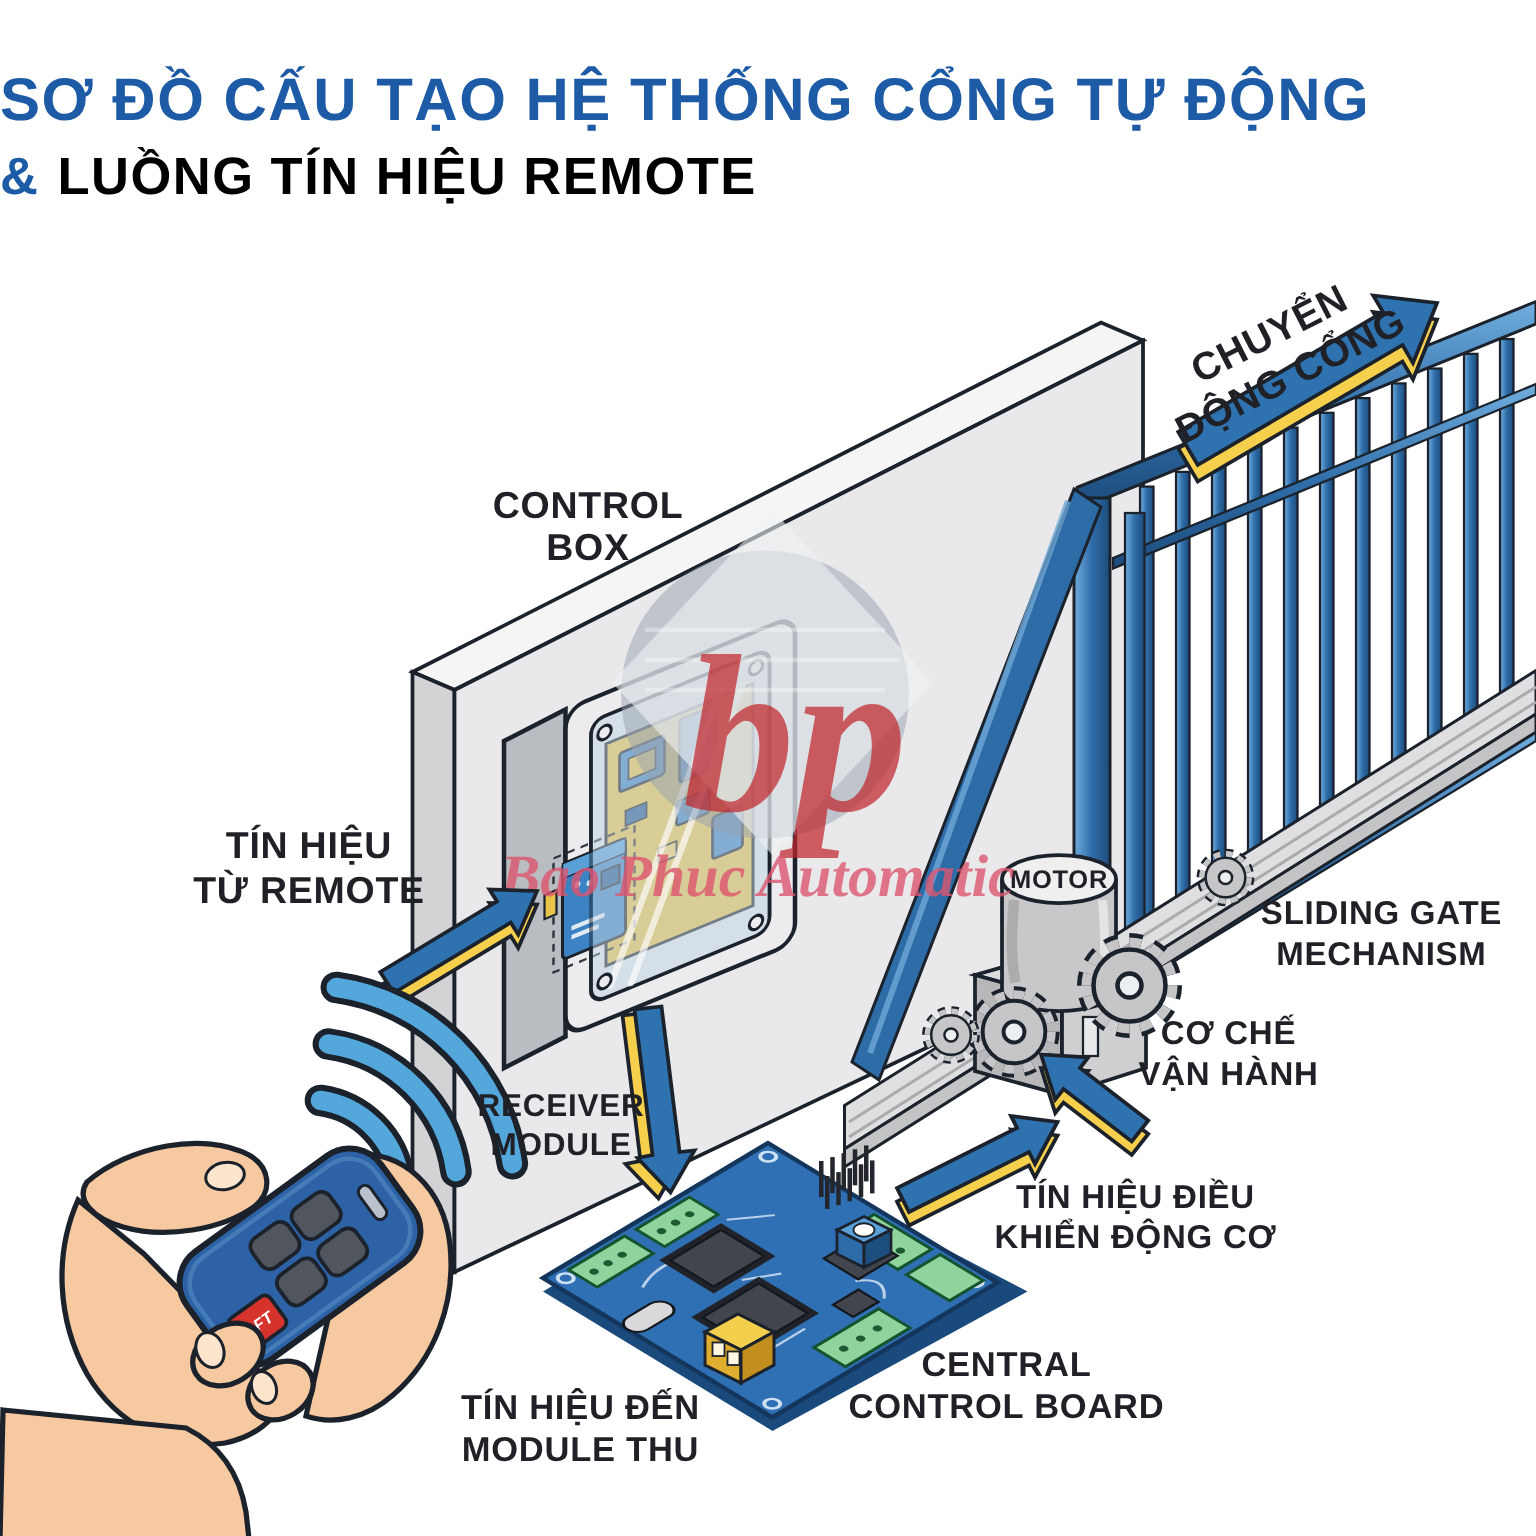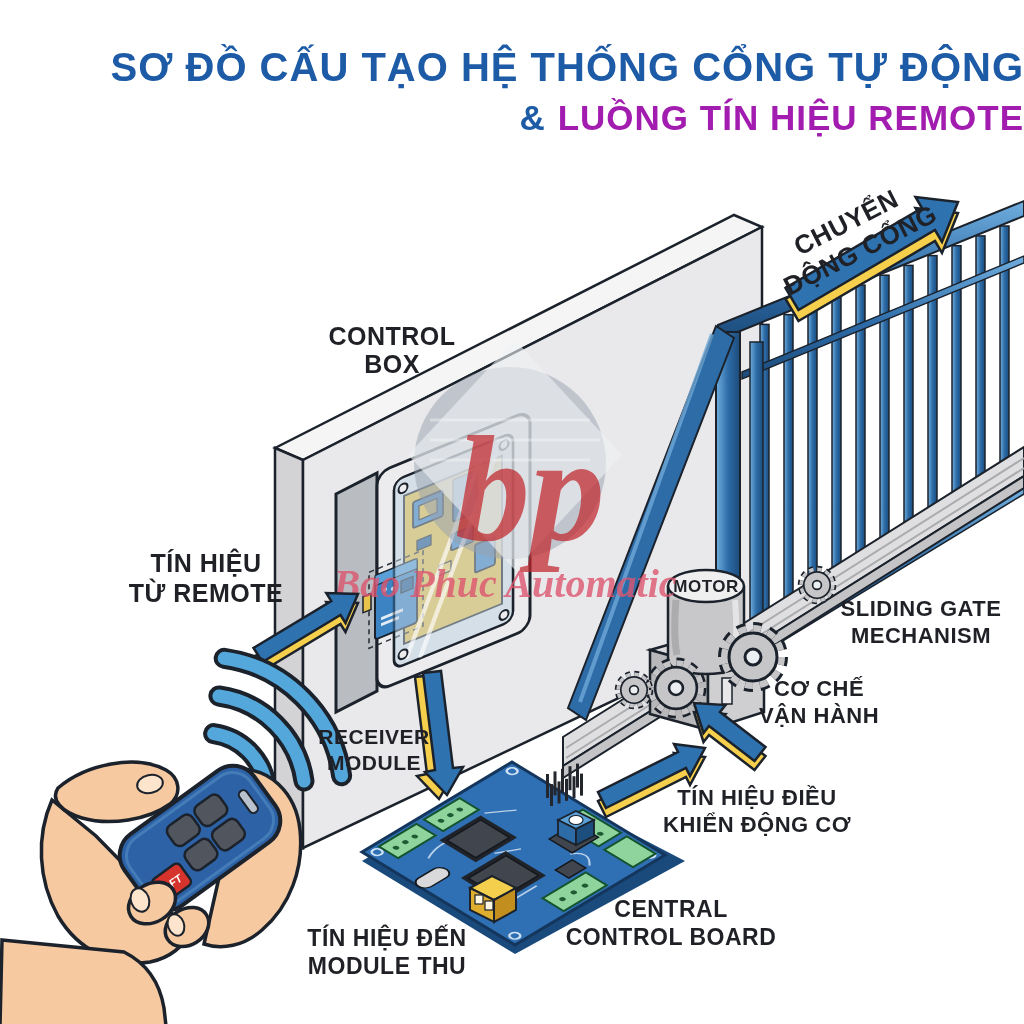--- a/index.html
+++ b/index.html
@@ -1,22 +1,22 @@
 <!DOCTYPE html>
 <html><head>
 <meta charset="utf-8">
 <style>
   html,body{margin:0;padding:0;background:#ffffff;}
   .stage{position:relative;width:1024px;height:1024px;background:#ffffff;overflow:hidden;
          font-family:"Liberation Sans",sans-serif;}
-  .title{position:absolute;top:44px;left:0;width:1024px;text-align:right;line-height:1.15;}
+  .title{position:absolute;top:44px;left:0;width:1024px;text-align:left;line-height:1.15;}
   .t1{font-size:40px;font-weight:bold;color:#1d5ba6;letter-spacing:1px;}
   .t2{font-size:35px;font-weight:bold;margin-top:8px;letter-spacing:1px;}
   .t2 .amp{color:#1d5ba6;margin-right:12px;}
-  .t2 .yellow{color:#a21caf;}
+  .t2 .yellow{color:#000000;}
   svg{position:absolute;left:0;top:0;}
   .lbl{font-family:"Liberation Sans",sans-serif;font-weight:bold;fill:#1f2126;text-anchor:middle;letter-spacing:.5px;}
   .wm-name{font-family:"Liberation Serif",serif;font-style:italic;font-weight:bold;fill:#dd5670;opacity:.8;}
   .wm-bp{font-family:"Liberation Serif",serif;font-style:italic;font-weight:bold;fill:#c1272d;opacity:.72;}
   .brand{font-family:"Liberation Sans",sans-serif;font-weight:bold;font-style:italic;fill:#ffffff;text-anchor:middle;}
 </style>
 </head>
 <body>
 
 <div class="stage">

